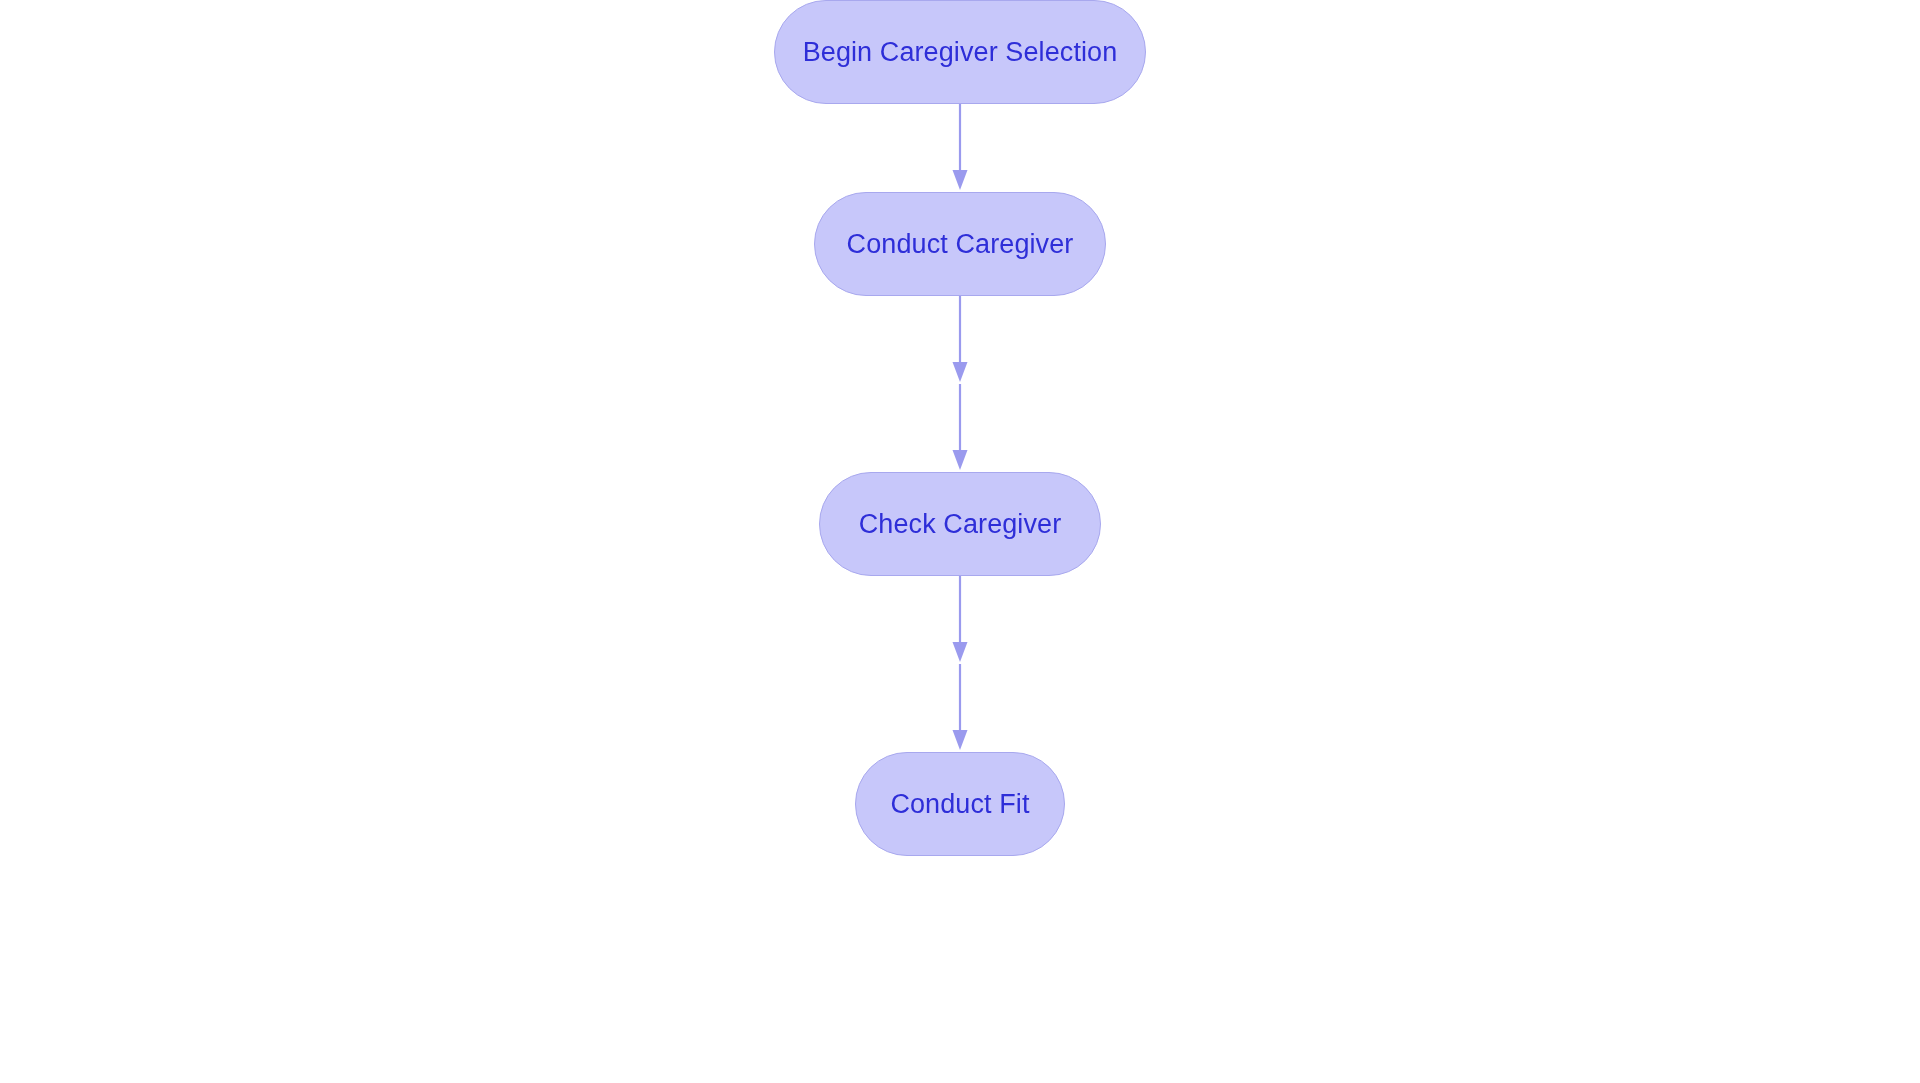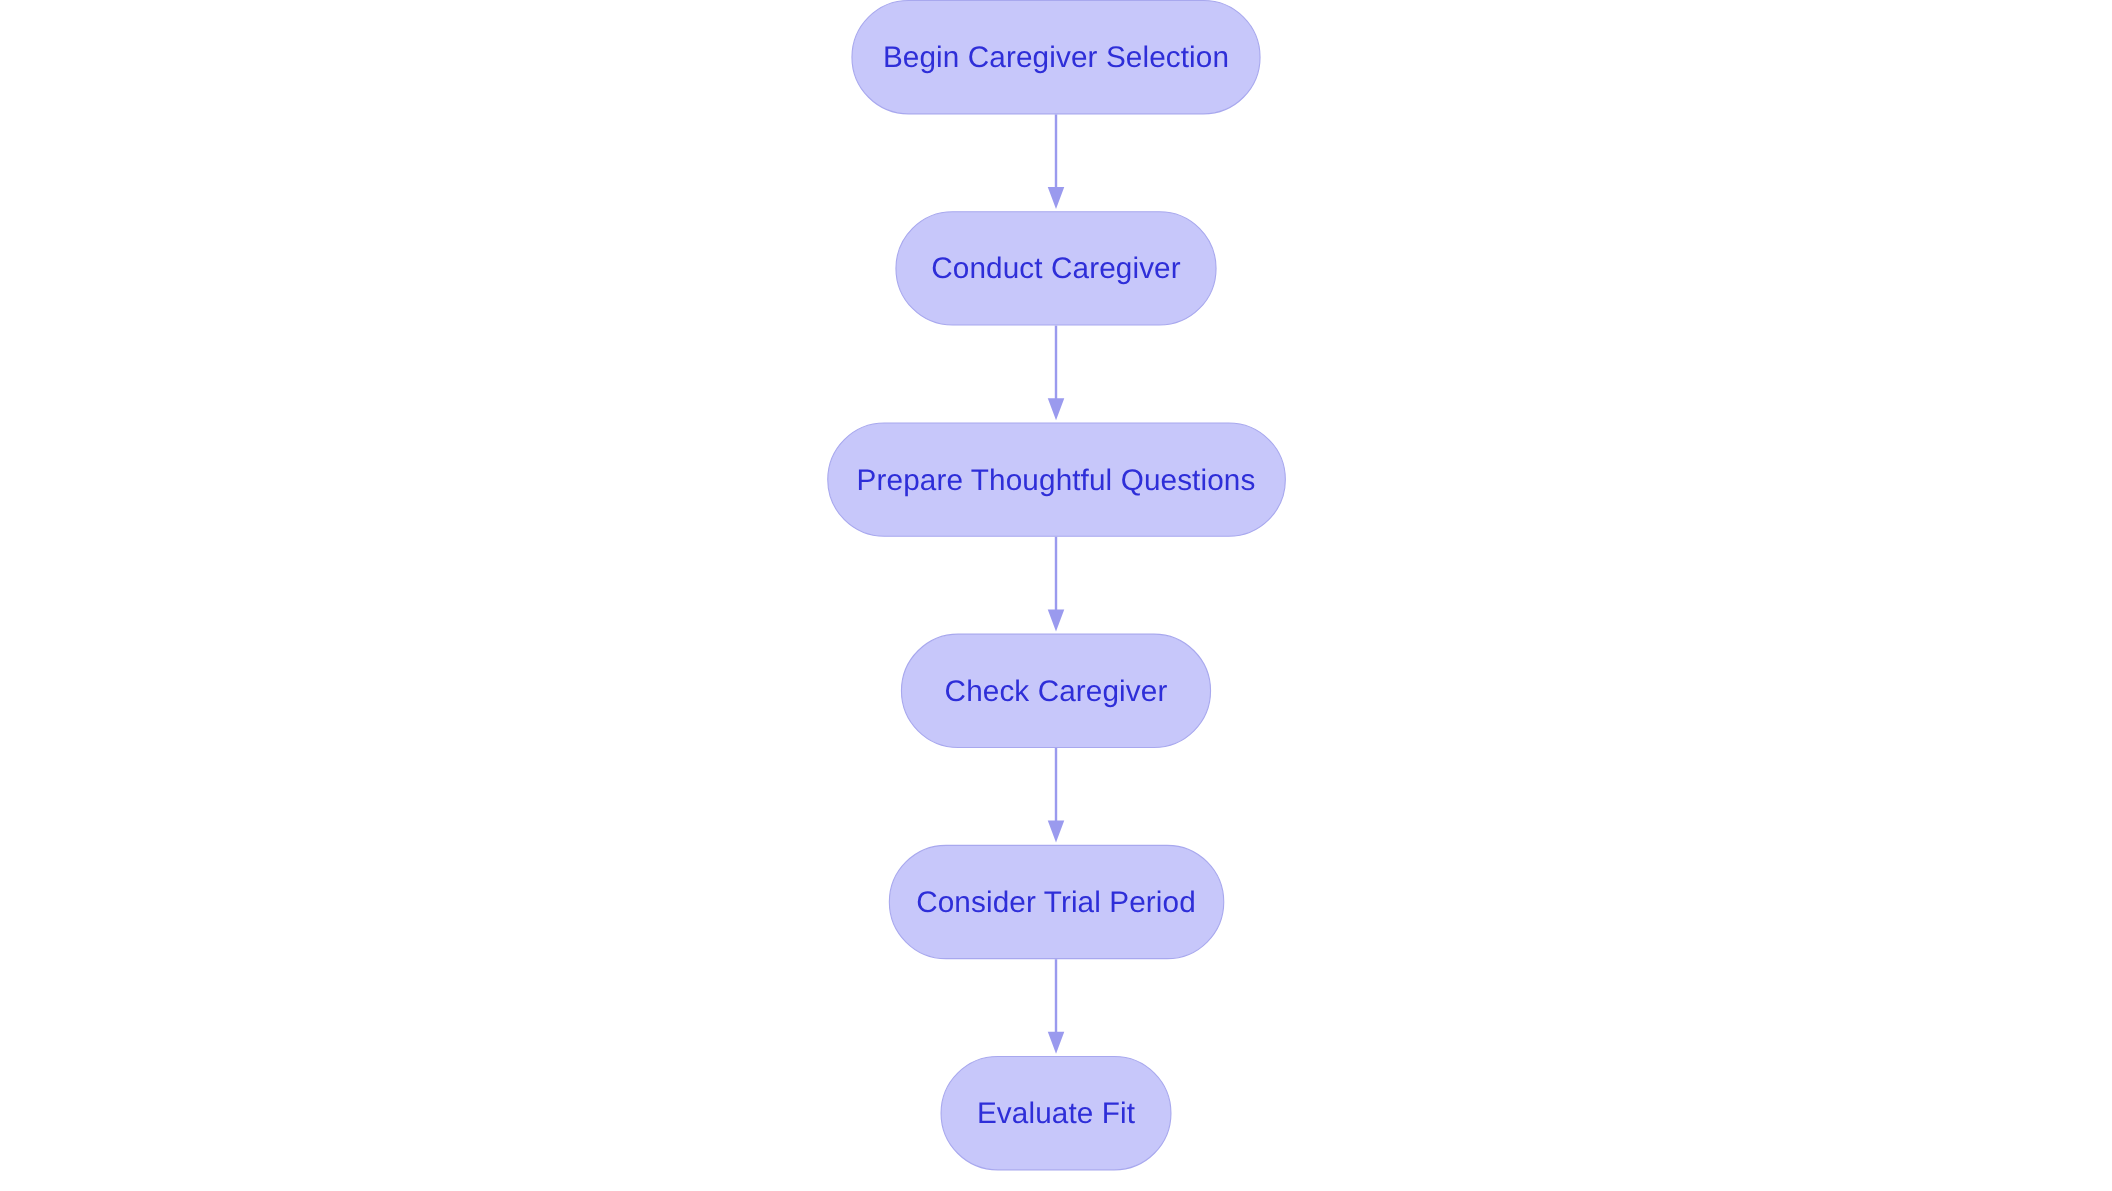--- a/index.html
+++ b/index.html
@@ -94,51 +94,45 @@
       <span class="node-label">Conduct Caregiver</span>
     </div>
 
     <div class="connector">
       <svg viewBox="0 0 30 88" xmlns="http://www.w3.org/2000/svg" aria-hidden="true">
         <line x1="15" y1="0" x2="15" y2="70" stroke="#9a9aee" stroke-width="2.2"></line>
         <polygon points="15,86 7.5,66 22.5,66" fill="#9a9aee"></polygon>
       </svg>
     </div>
 
-    <div class="node w-3">
-      <span class="node-label">Prepare Thoughtful Questions</span>
-    </div>
 
     <div class="connector">
       <svg viewBox="0 0 30 88" xmlns="http://www.w3.org/2000/svg" aria-hidden="true">
         <line x1="15" y1="0" x2="15" y2="70" stroke="#9a9aee" stroke-width="2.2"></line>
         <polygon points="15,86 7.5,66 22.5,66" fill="#9a9aee"></polygon>
       </svg>
     </div>
 
     <div class="node w-4">
       <span class="node-label">Check Caregiver</span>
     </div>
 
     <div class="connector">
       <svg viewBox="0 0 30 88" xmlns="http://www.w3.org/2000/svg" aria-hidden="true">
         <line x1="15" y1="0" x2="15" y2="70" stroke="#9a9aee" stroke-width="2.2"></line>
         <polygon points="15,86 7.5,66 22.5,66" fill="#9a9aee"></polygon>
       </svg>
     </div>
 
-    <div class="node w-5">
-      <span class="node-label">Consider Trial Period</span>
-    </div>
 
     <div class="connector">
       <svg viewBox="0 0 30 88" xmlns="http://www.w3.org/2000/svg" aria-hidden="true">
         <line x1="15" y1="0" x2="15" y2="70" stroke="#9a9aee" stroke-width="2.2"></line>
         <polygon points="15,86 7.5,66 22.5,66" fill="#9a9aee"></polygon>
       </svg>
     </div>
 
     <div class="node w-6">
-      <span class="node-label">Evaluate Fit</span>
+      <span class="node-label">Conduct Fit</span>
     </div>
 
   </div>
 </div>
 
 </body></html>

